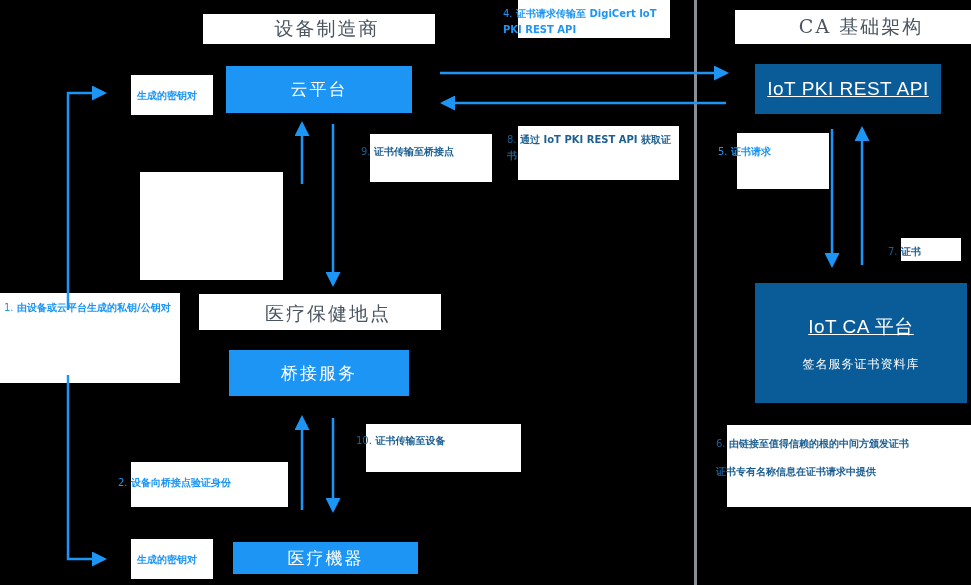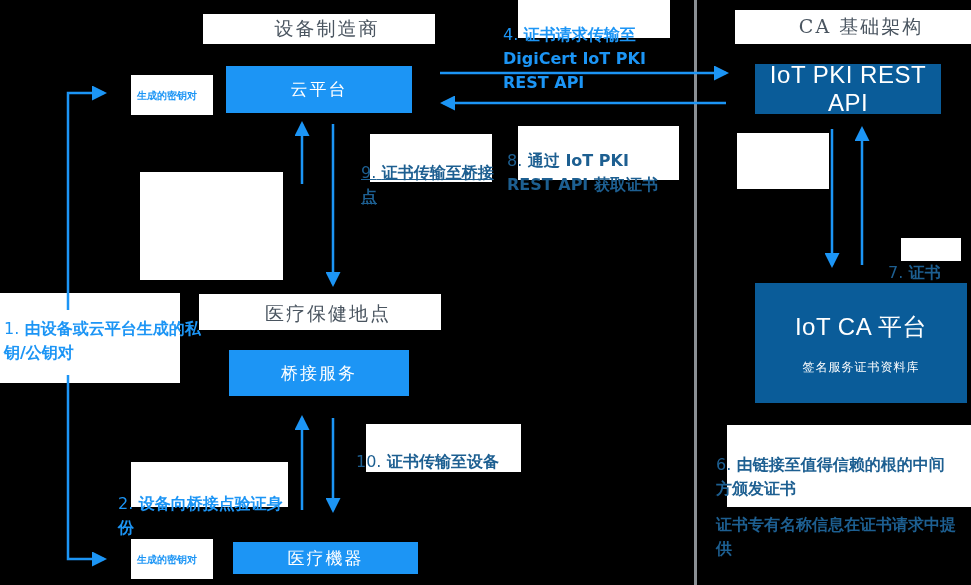--- a/index.html
+++ b/index.html
@@ -35,35 +35,34 @@
   .node .node-title{
     font-family:"DejaVu Serif","Liberation Serif",serif;
     font-size:17px;letter-spacing:2px;
   }
   .node .node-sub{
     font-family:"DejaVu Serif","Liberation Serif",serif;
     font-size:12px;letter-spacing:1px;margin-top:16px;
   }
   .node.latin .node-title{
     font-family:"Liberation Sans","DejaVu Sans",sans-serif;
-    font-size:24px;letter-spacing:0.5px;font-weight:400;
+    font-size:19px;letter-spacing:0.5px;font-weight:400;text-decoration:underline;
   }
   .node-bright{background:#1c95f5;}
   .node-dark{background:#0a5c99;}
 
   
   .callout{
     background:#ffffff;
     color:#1c95f5;
-    font-size:16px;
-    line-height:24px;
+    font-size:10px;
+    line-height:16px;
     font-family:"DejaVu Sans","Liberation Sans",sans-serif;
     font-weight:700;
     padding:4px 6px 4px 4px;
-    margin-top:17px;
   }
   .callout.dark-txt{color:#1d5f91;}
   .callout .num{font-weight:400;}
   .callout p{margin:0;}
   .callout p + p{margin-top:12px;}
 
   
   .lbl{
     color:#1c95f5;
     font-size:10px;line-height:16px;font-weight:700;
@@ -167,38 +166,42 @@
     <p><span class="num">2.</span>
        <span>设备向桥接点验证身份</span></p>
   </div>
 
 
   <div class="abs callout" style="left:499px;top:2px;width:168px;background:transparent;">
     <p><span class="num">4.</span>
        <span>证书请求传输至 DigiCert IoT PKI REST API</span></p>
   </div>
 
+  <div class="abs callout" style="left:714px;top:140px;width:120px;background:transparent;">
+    <p><span class="num">5.</span>
+       <span>证书请求</span></p>
+  </div>
 
   <div class="abs callout dark-txt" style="left:712px;top:432px;width:252px;background:transparent;">
     <p><span class="num">6.</span>
        <span>由链接至值得信赖的根的中间方颁发证书</span></p>
     <p><span>证书专有名称信息在证书请求中提供</span></p>
   </div>
 
   <div class="abs callout dark-txt" style="left:884px;top:240px;width:90px;background:transparent;">
     <p><span class="num">7.</span>
        <span>证书</span></p>
   </div>
 
   <div class="abs callout dark-txt" style="left:503px;top:128px;width:176px;background:transparent;">
     <p><span class="num">8.</span>
        <span>通过 IoT PKI REST API 获取证书</span></p>
   </div>
 
-  <div class="abs callout dark-txt" style="left:357px;top:140px;width:150px;background:transparent;text-decoration:underline;">
+  <div class="abs callout dark-txt" style="left:357px;top:140px;width:150px;background:transparent;">
     <p><span class="num">9.</span>
        <span>证书传输至桥接点</span></p>
   </div>
 
   <div class="abs callout dark-txt" style="left:352px;top:429px;width:168px;background:transparent;">
     <p><span class="num">10.</span>
        <span>证书传输至设备</span></p>
   </div>
 
 </div>

